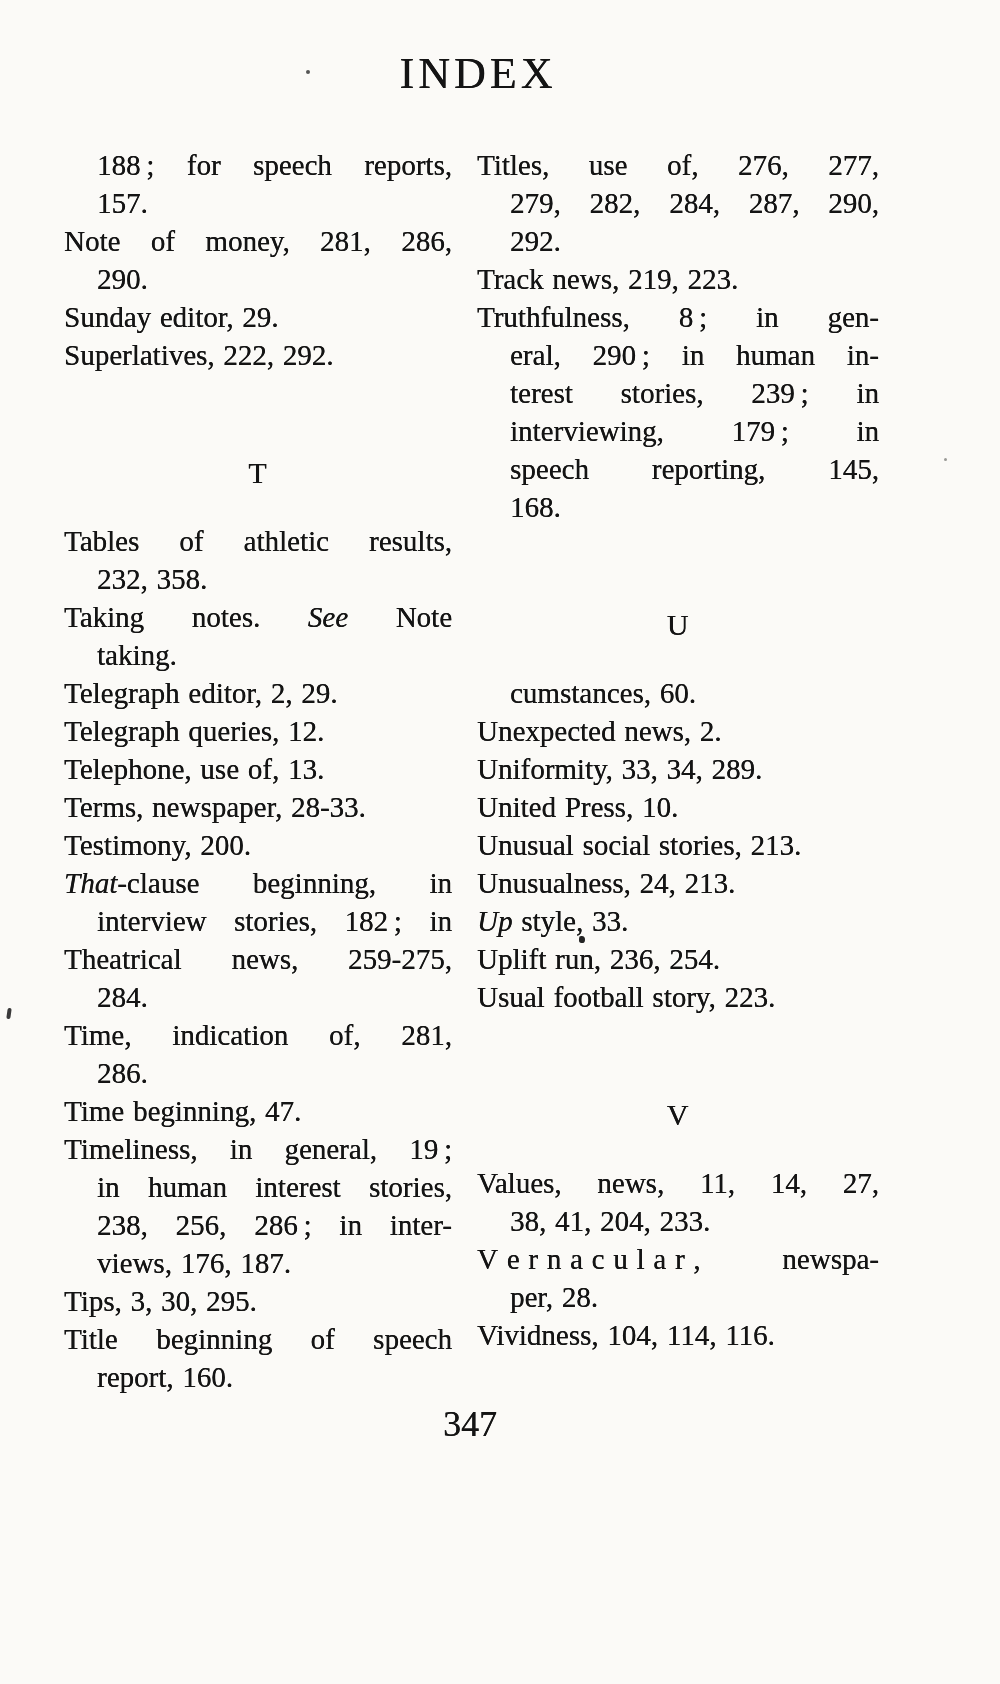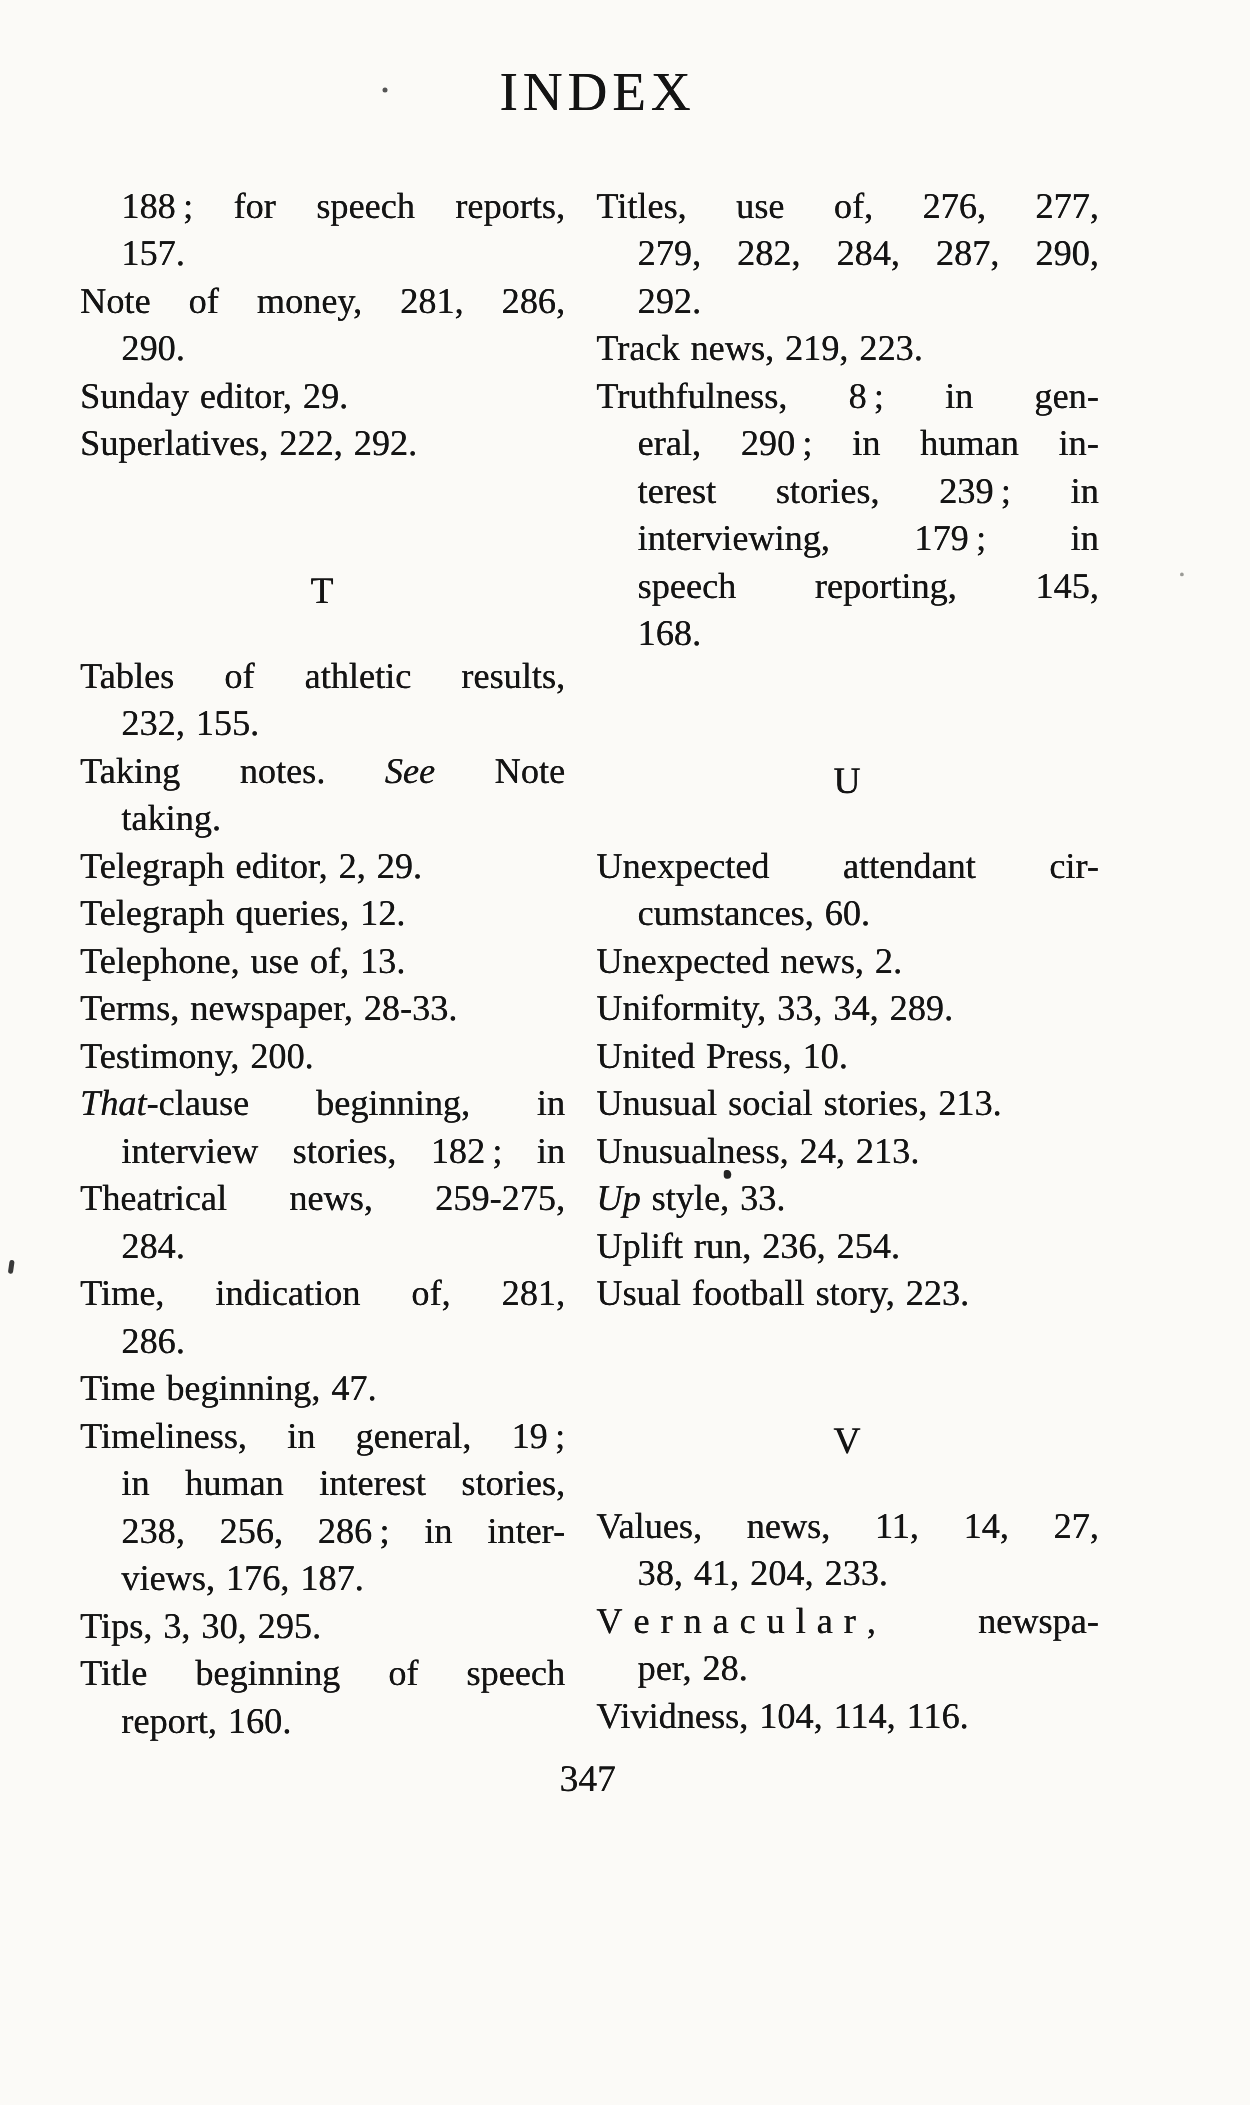--- a/index.html
+++ b/index.html
@@ -59,21 +59,21 @@
     text-align: center;
     font-size: 30px;
     line-height: 38px;
     margin: 80px 0 30px 0;
     letter-spacing: 1px;
   }
   .page-number {
     margin: 8px 0 0 64px;
     width: 812px;
     text-align: center;
-    font-size: 30px;
+    font-size: 36px;
     line-height: 40px;
   }
   i { font-style: italic; }
   .artifact {
     position: absolute;
     background: #444;
     border-radius: 50%;
   }
   .artifact.dot-above-title {
     left: 306px; top: 70px; width: 4px; height: 4px; background: #555;
@@ -116,21 +116,21 @@
         <div class="line ind">290.</div>
         <div class="line">Sunday editor, 29.</div>
         <div class="line">Superlatives, 222, 292.</div>
         <div class="heading">T</div>
         <div class="line just">
           <span>Tables</span>
           <span>of</span>
           <span>athletic</span>
           <span>results,</span>
         </div>
-        <div class="line ind">232, 155.</div>
+        <div class="line ind">232, 358.</div>
         <div class="line just">
           <span>Taking</span>
           <span>notes.</span>
           <span><i>See</i></span>
           <span>Note</span>
         </div>
         <div class="line ind">taking.</div>
         <div class="line">Telegraph editor, 2, 29.</div>
         <div class="line">Telegraph queries, 12.</div>
         <div class="line">Telephone, use of, 13.</div>
@@ -231,25 +231,20 @@
           <span>179 ;</span>
           <span>in</span>
         </div>
         <div class="line ind just">
           <span>speech</span>
           <span>reporting,</span>
           <span>145,</span>
         </div>
         <div class="line ind">168.</div>
         <div class="heading">U</div>
-        <div class="line just">
-          <span>Unexpected</span>
-          <span>attendant</span>
-          <span>cir-</span>
-        </div>
         <div class="line ind">cumstances, 60.</div>
         <div class="line">Unexpected news, 2.</div>
         <div class="line">Uniformity, 33, 34, 289.</div>
         <div class="line">United Press, 10.</div>
         <div class="line">Unusual social stories, 213.</div>
         <div class="line">Unusualness, 24, 213.</div>
         <div class="line"><i>Up</i> style, 33.</div>
         <div class="line">Uplift run, 236, 254.</div>
         <div class="line">Usual football story, 223.</div>
         <div class="heading">V</div>

